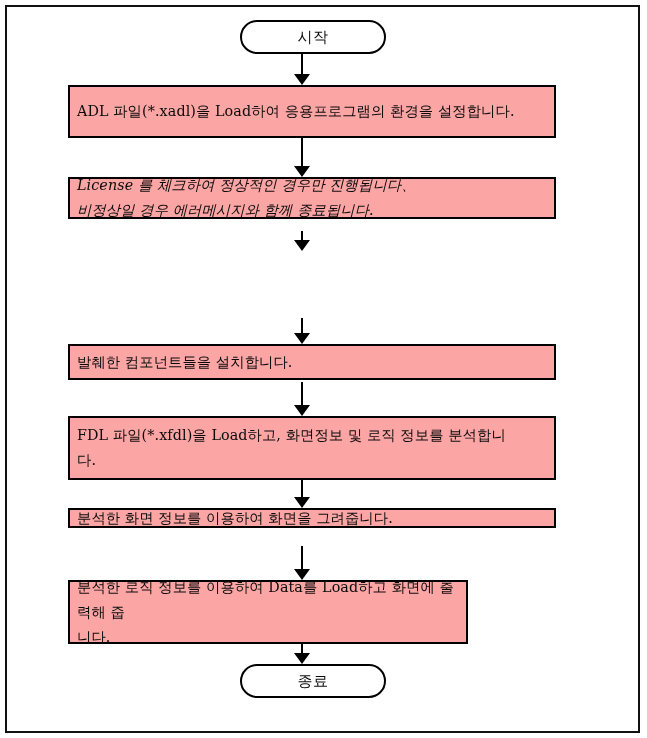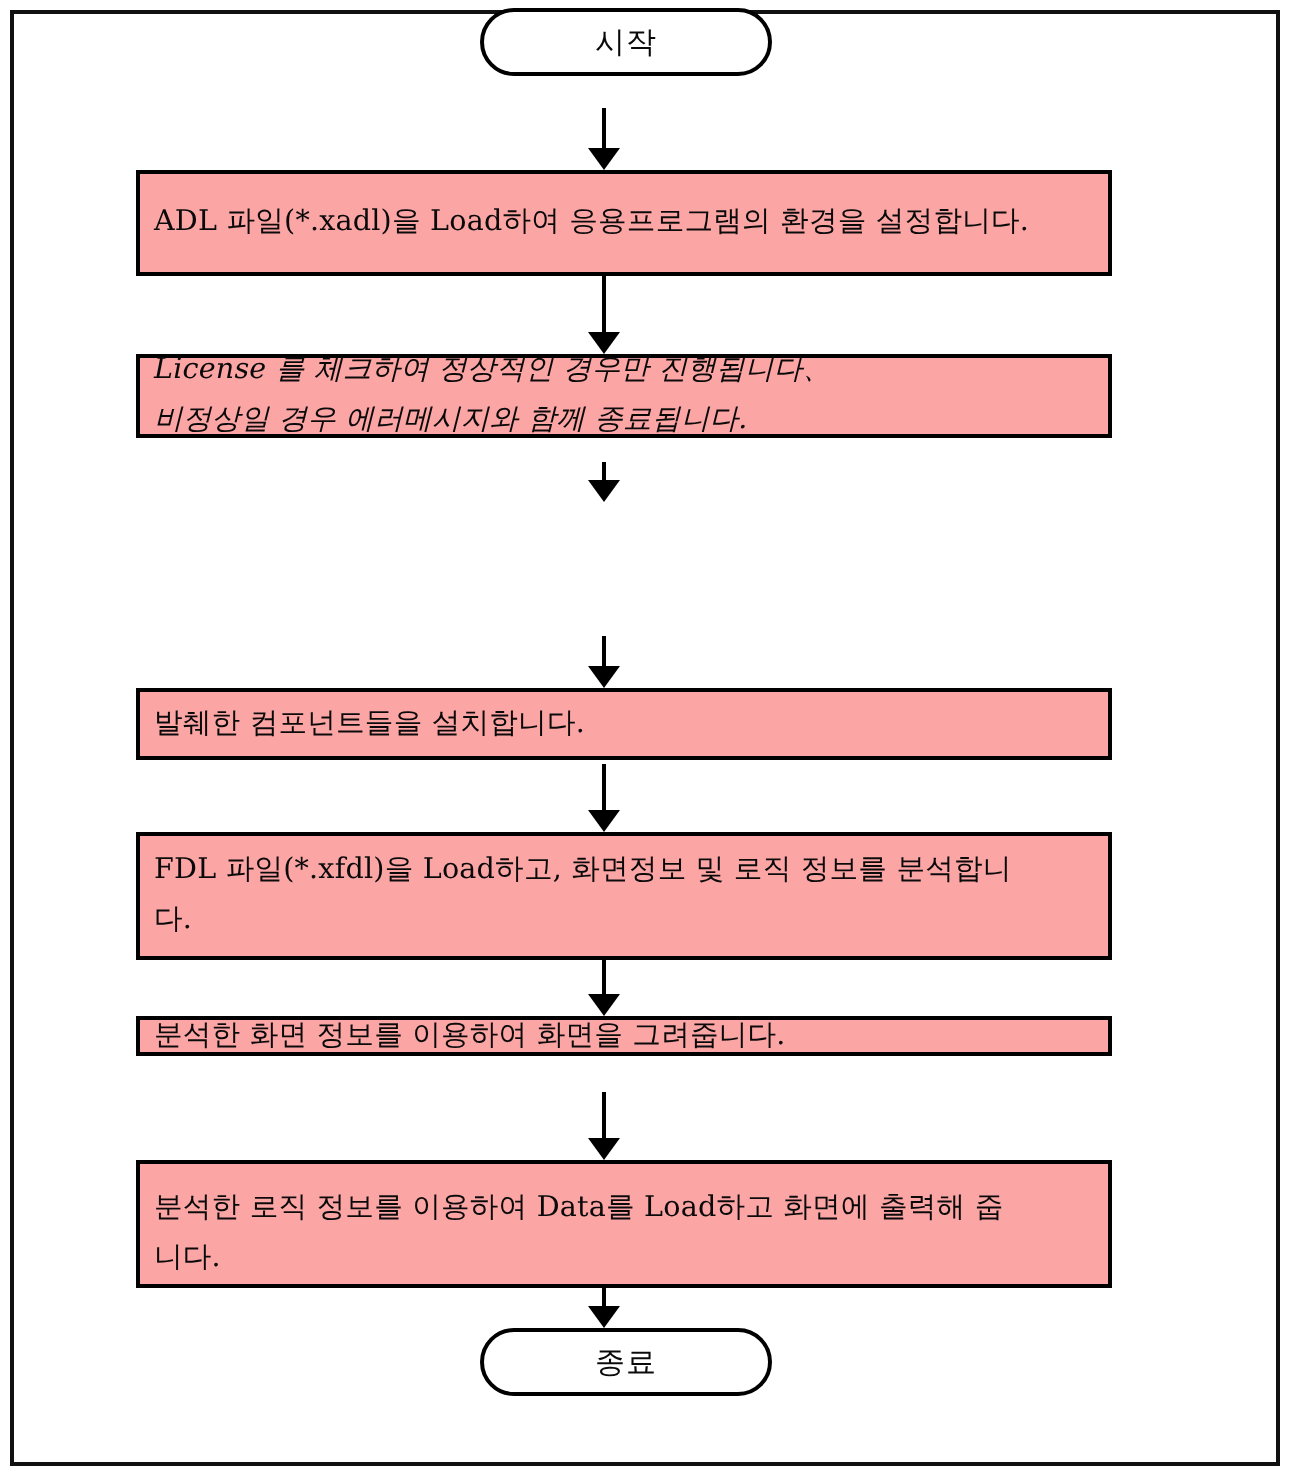--- a/index.html
+++ b/index.html
@@ -125,41 +125,41 @@
         <div class="head" style="top: 17px;"></div>
       </div>
       <div class="connector" style="left: 291px; top: 546px; height: 34px;">
         <div class="shaft" style="height: 24px;"></div>
         <div class="head" style="top: 23px;"></div>
       </div>
       <div class="connector" style="left: 291px; top: 644px; height: 20px;">
         <div class="shaft" style="height: 10px;"></div>
         <div class="head" style="top: 9px;"></div>
       </div>
-      <div class="terminator" style="left: 240px; top: 4px; width: 146px; height: 34px;">
+      <div class="terminator" style="left: 240px; top: 20px; width: 146px; height: 34px;">
         <div class="node-text">시작</div>
       </div>
       <div class="process" style="left: 68px; top: 85px; width: 488px; height: 53px;">
         <div class="node-text">ADL 파일(*.xadl)을 Load하여 응용프로그램의 환경을 설정합니다.</div>
       </div>
       <div class="process" style="left: 68px; top: 177px; width: 488px; height: 42px; font-style: italic;">
         <div class="node-text">License 를 체크하여 정상적인 경우만 진행됩니다、
 비정상일 경우 에러메시지와 함께 종료됩니다.</div>
       </div>
       <div class="process" style="left: 68px; top: 344px; width: 488px; height: 36px;">
         <div class="node-text">발췌한 컴포넌트들을 설치합니다.</div>
       </div>
       <div class="process" style="left: 68px; top: 416px; width: 488px; height: 64px;">
         <div class="node-text">FDL 파일(*.xfdl)을 Load하고, 화면정보 및 로직 정보를 분석합니
 다.</div>
       </div>
       <div class="process" style="left: 68px; top: 508px; width: 488px; height: 20px;">
         <div class="node-text">분석한 화면 정보를 이용하여 화면을 그려줍니다.</div>
       </div>
-      <div class="process" style="left: 68px; top: 580px; width: 488px; height: 64px; align-items: flex-end;">
+      <div class="process" style="left: 68px; top: 580px; width: 400px; height: 64px;">
         <div class="node-text">분석한 로직 정보를 이용하여 Data를 Load하고 화면에 출력해 줍
 니다.</div>
       </div>
       <div class="terminator" style="left: 240px; top: 664px; width: 146px; height: 34px; text-align: right;">
         <div class="node-text">종료</div>
       </div>
     </div>
 </div>
 
 </body></html>

